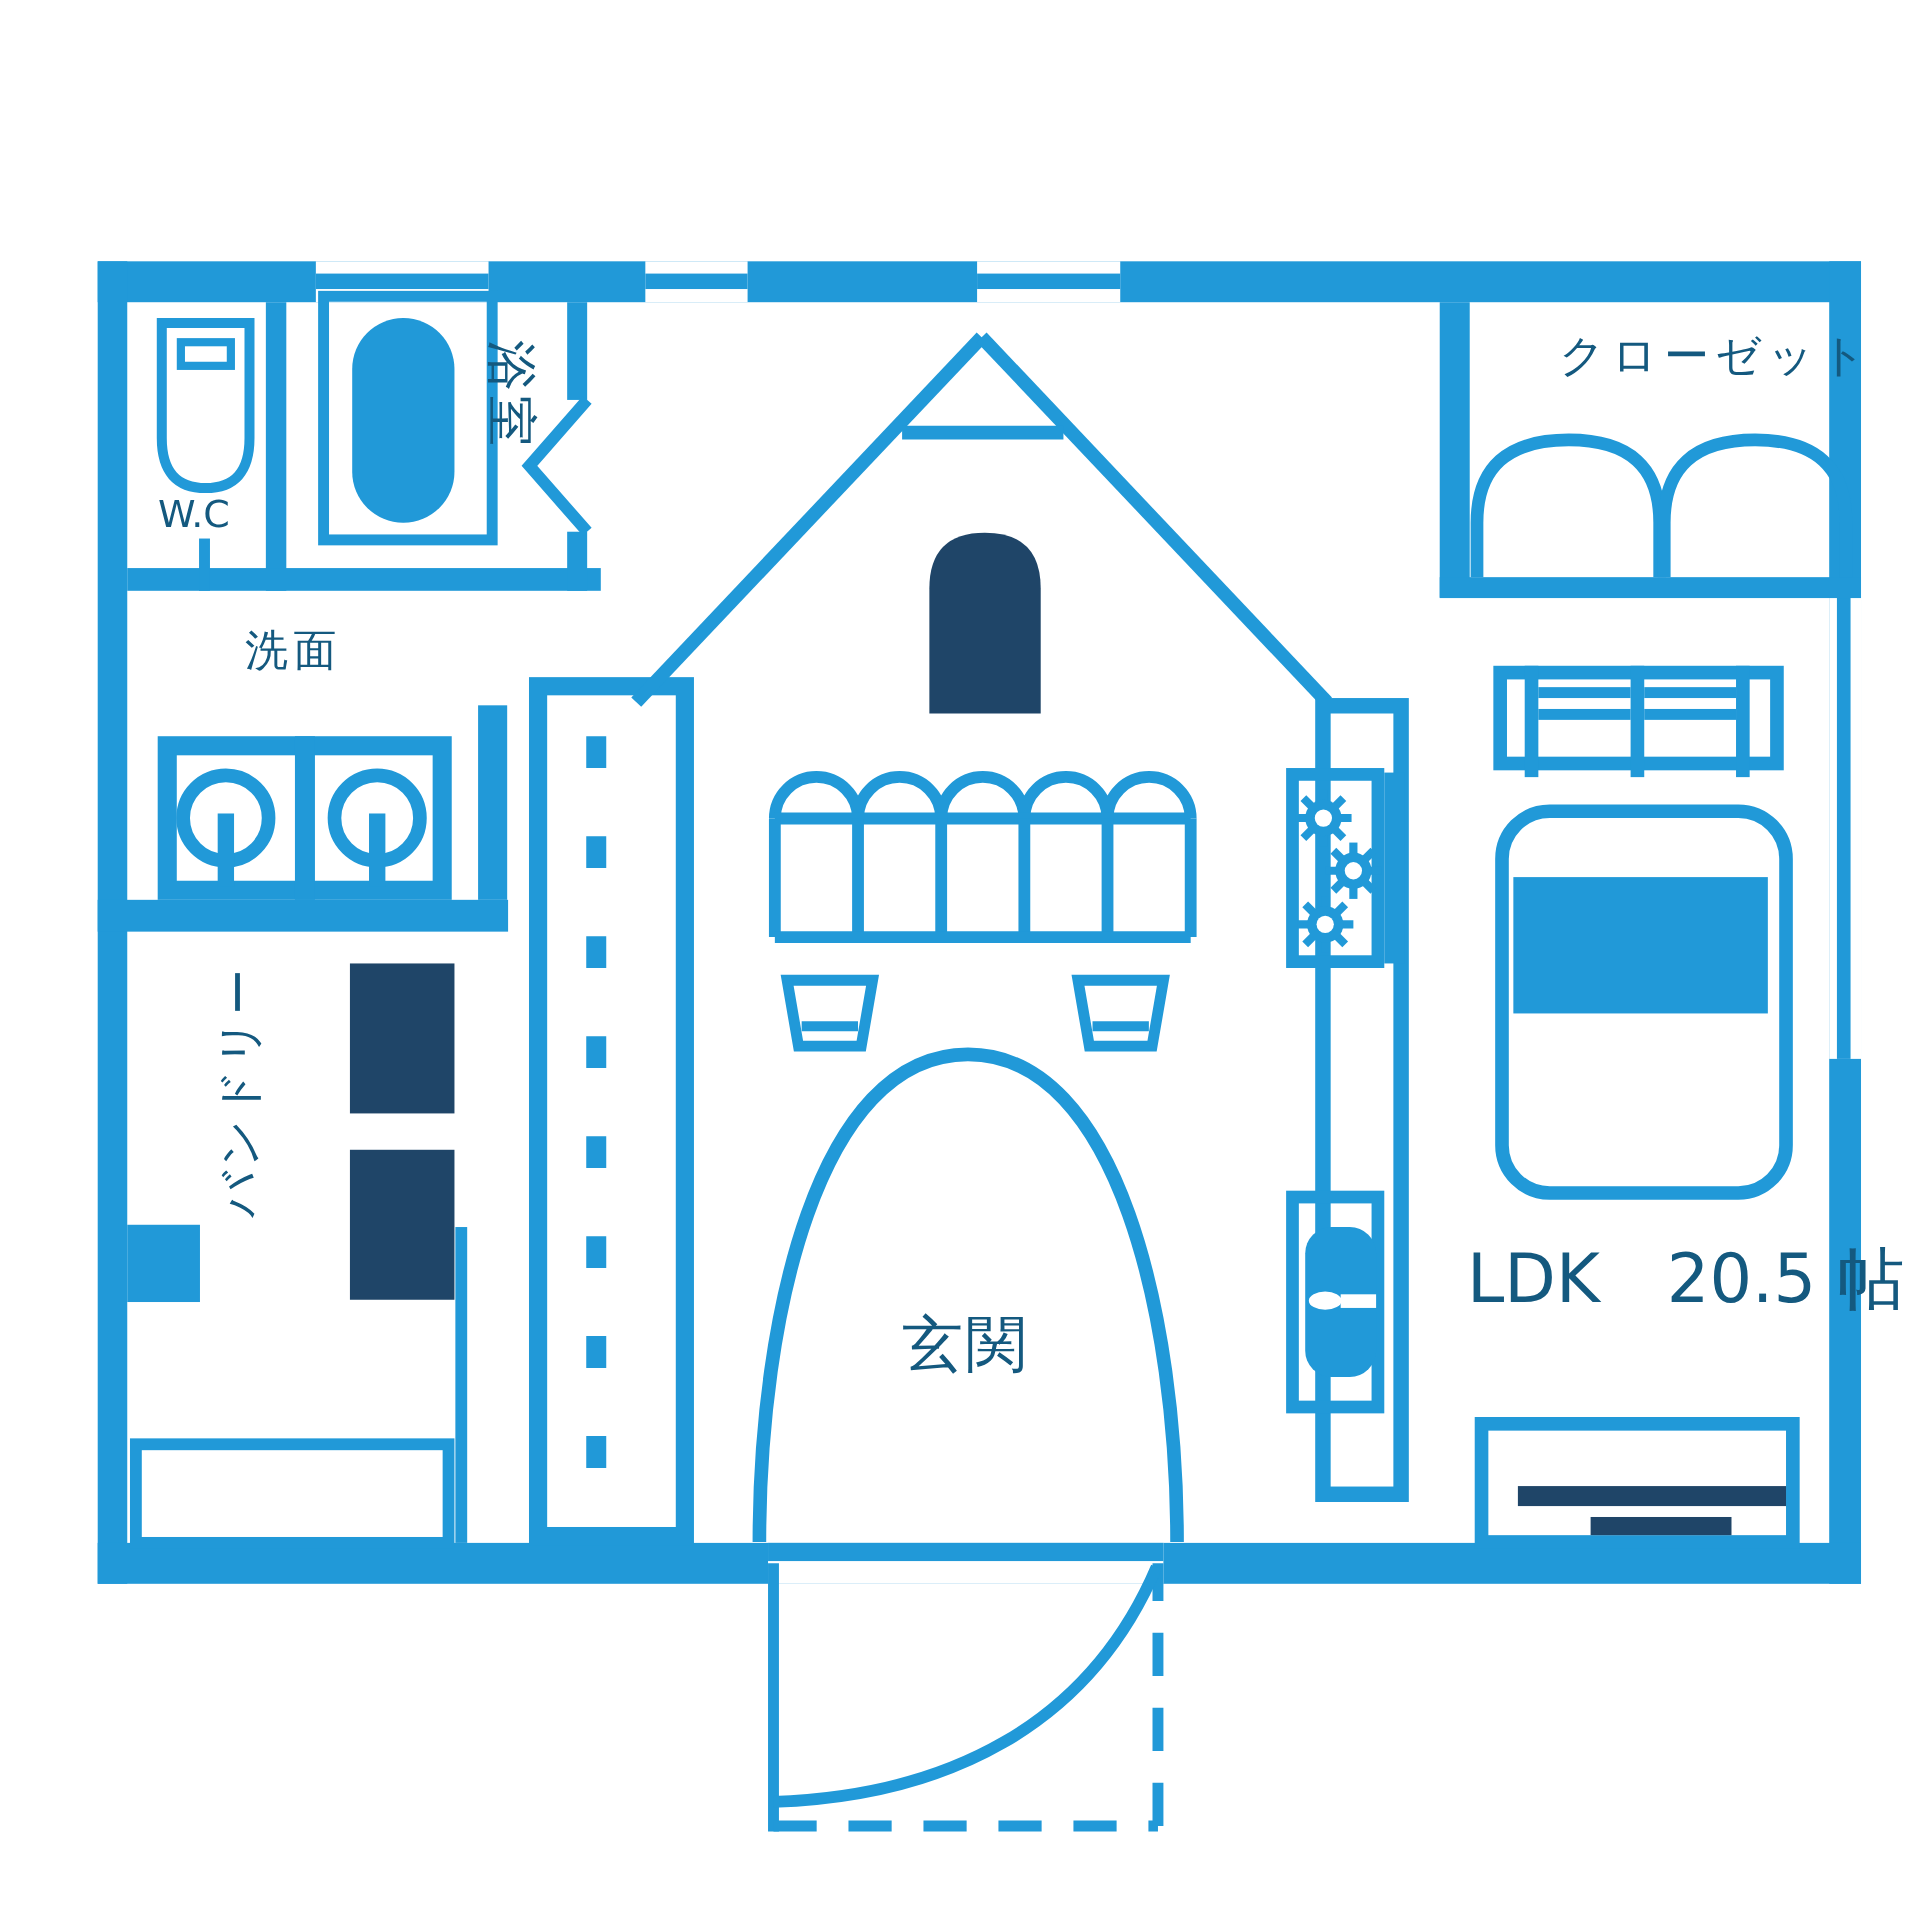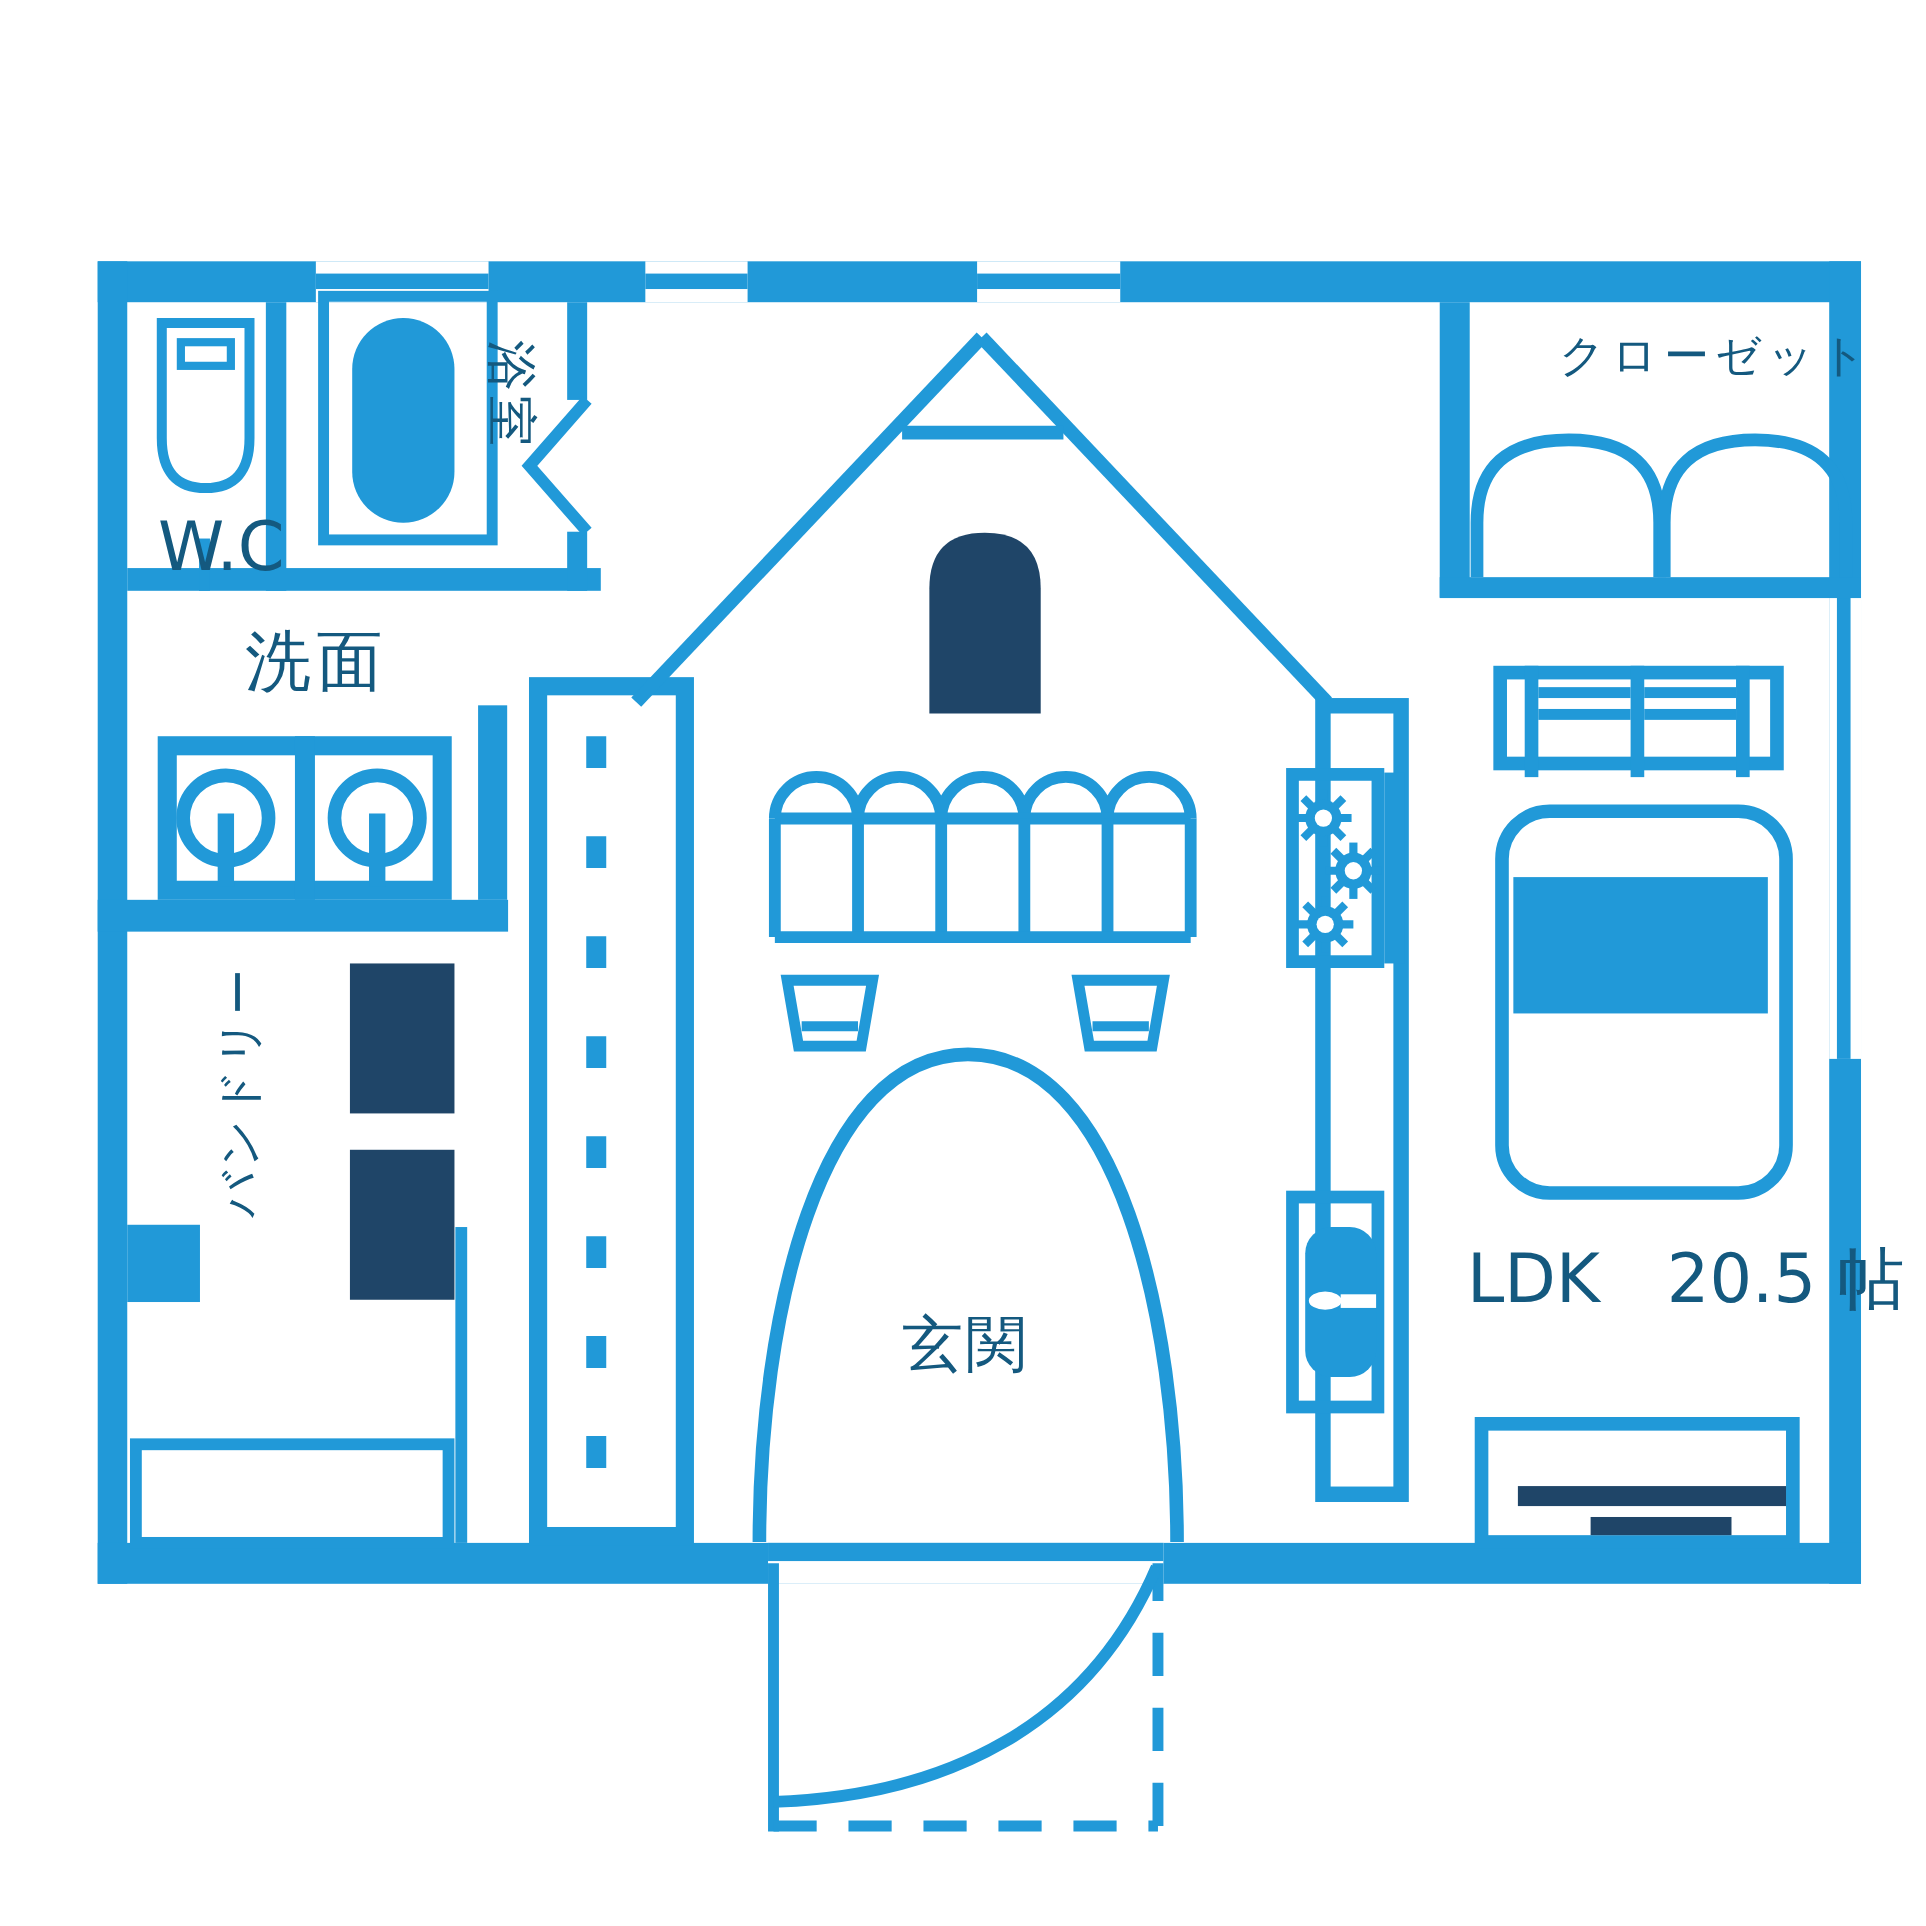--- a/index.html
+++ b/index.html
@@ -20,27 +20,27 @@
   .fa{fill:var(--accent);}
   .fw{fill:var(--background);}
   .fn{fill:var(--navy);}
   .sa{stroke:var(--accent);fill:none;}
   .label{
     position:absolute;
     color:var(--label);
     white-space:nowrap;
     line-height:1;
   }
-  .lbl-wc{left:158px;top:514px;font-size:67px;}
+  .lbl-wc{left:158px;top:495px;font-size:38px;}
   .lbl-bath{
     left:432px;top:368px;width:155px;height:55px;
     font-size:51px;letter-spacing:4.5px;text-align:center;
     transform:rotate(90deg);
   }
-  .lbl-wash{left:245px;top:629px;font-size:66px;letter-spacing:5.5px;}
+  .lbl-wash{left:245px;top:629px;font-size:43px;letter-spacing:5.5px;}
   .lbl-laundry{
     left:71px;top:1064px;width:345px;height:55px;
     font-size:46px;letter-spacing:3.6px;text-align:center;
     transform:rotate(-90deg);
   }
   .lbl-closet{left:1513px;top:333px;font-size:45px;letter-spacing:6.4px;margin-left:46px;}
   .lbl-entrance{left:902px;top:1313px;font-size:61px;letter-spacing:2.7px;}
   .lbl-ldk{left:1467px;top:1246px;font-size:67px;}
   .lbl-brand{left:1293px;top:1613px;font-size:126px;letter-spacing:4.5px;}
 </style>

